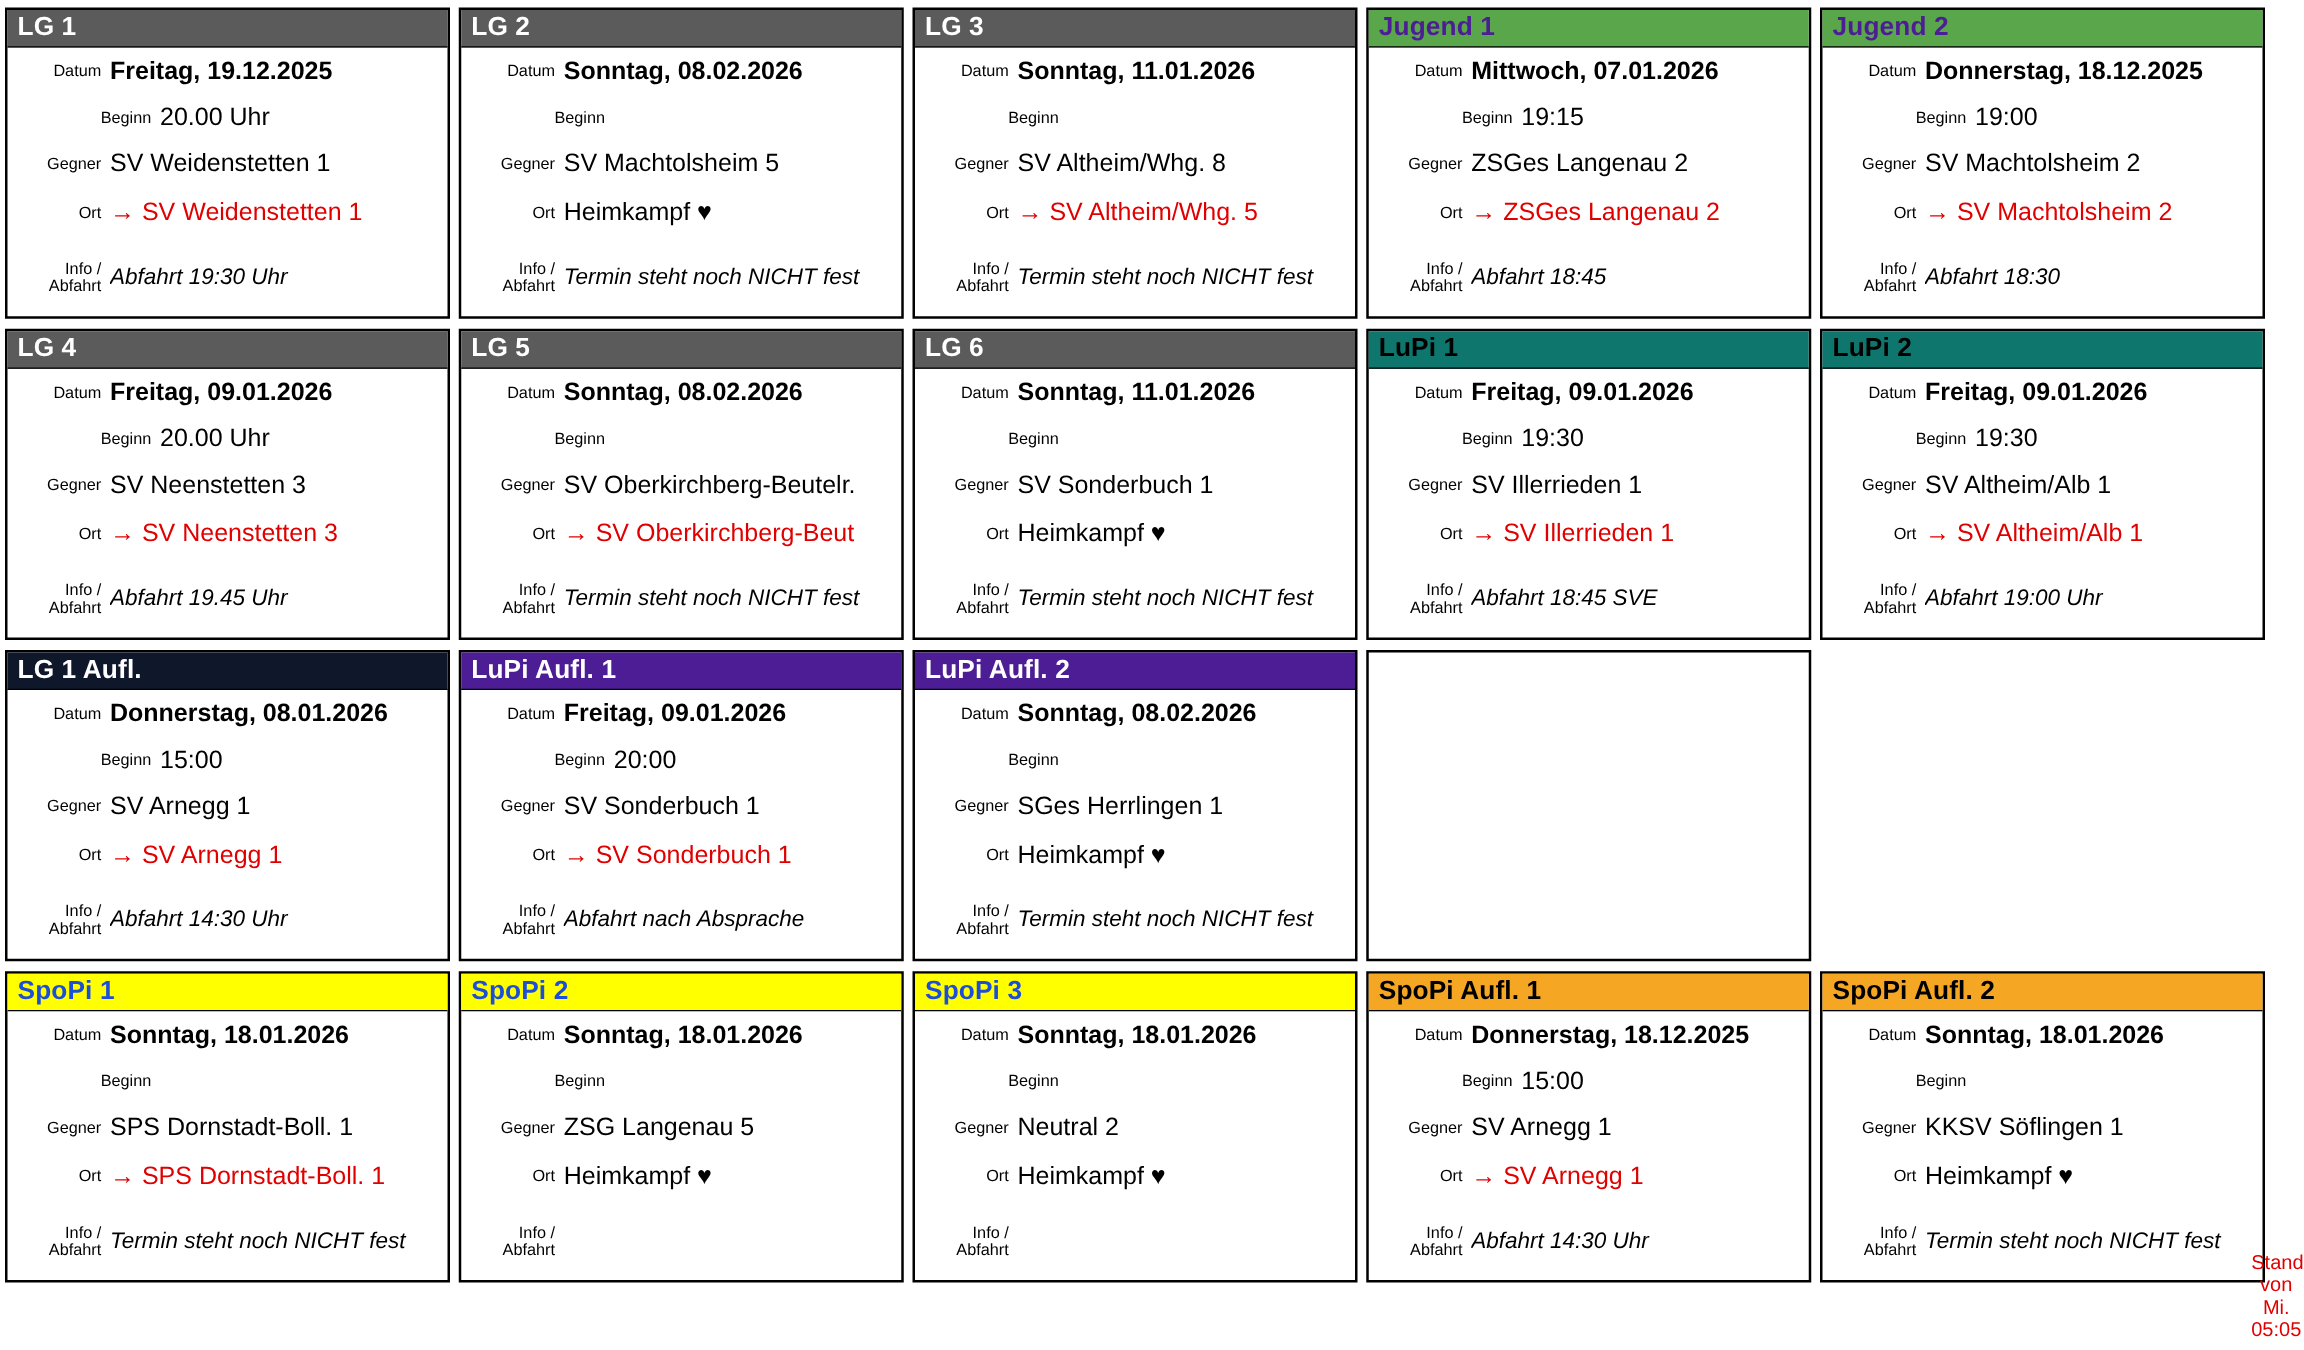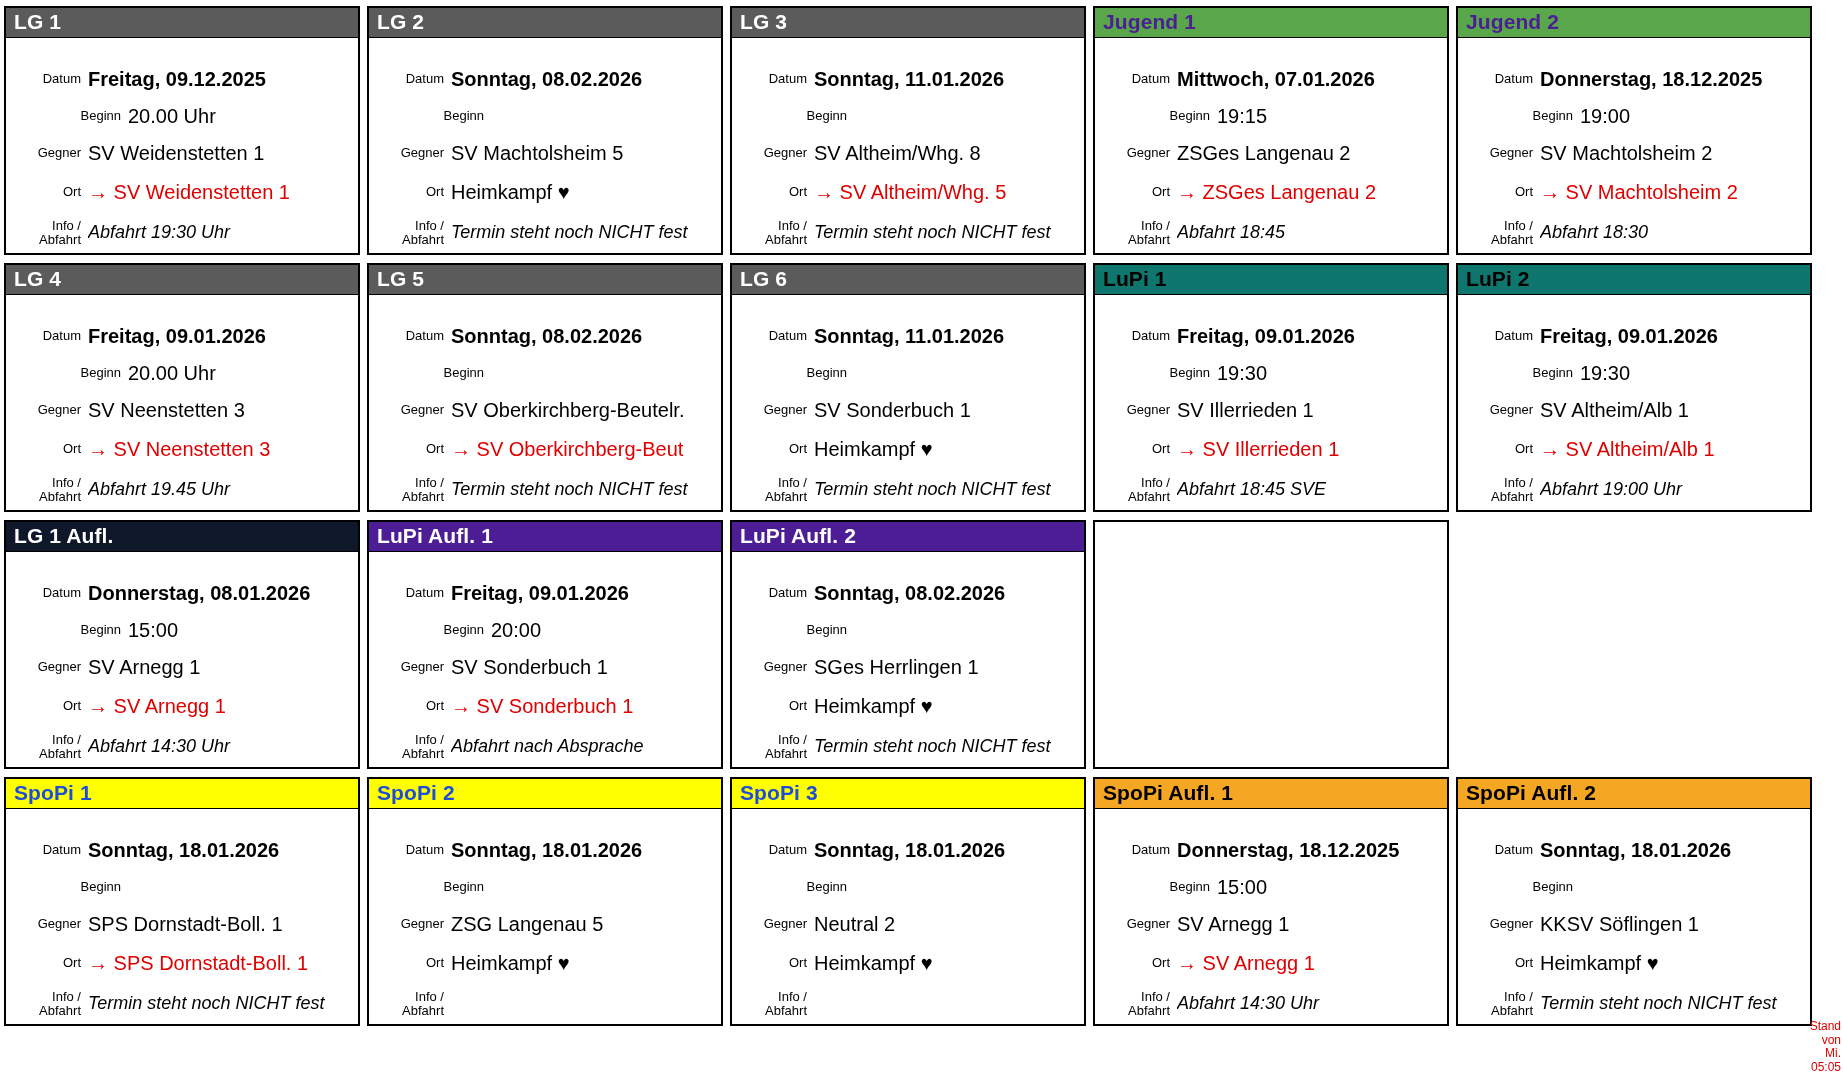--- a/index.html
+++ b/index.html
@@ -31,21 +31,20 @@
     width: 356px;
     box-sizing: border-box;
   }
   .card {
     border: 2px solid #000;
     box-sizing: border-box;
     background: #fff;
     height: 249px;
     display: flex;
     flex-direction: column;
-    gap: 22px;
   }
   .card.empty {
     background: #fff;
   }
   .card-title {
     font-size: 21px;
     font-weight: bold;
     color: #000;
     padding: 2px 0 3px 8px;
     border-bottom: 1px solid #000;
@@ -96,38 +95,38 @@
   }
   .val.bold { font-weight: bold; }
   .val.red  { color: #e00000; }
   .val.italic { font-style: italic; font-size: 18px; }
 
   .stand {
     position: absolute;
     right: 2px;
     bottom: 6px;
     color: #e00000;
-    font-size: 12px;
+    font-size: 16px;
     line-height: 1.12;
-    text-align: right;
+    text-align: center;
     width: 40px;
   }
 </style>
 </head>
 <body>
 
 <div class="sheet">
   <div class="grid" id="cards-grid">
       <div class="cell">
         <div class="card">
           <div class="card-title title-grey">LG 1</div>
           <div class="rows">
             <div class="row r-datum">
               <div class="lbl">Datum</div>
-              <div class="val bold">Freitag, 09.12.2025</div>
+              <div class="val bold">Freitag, 19.12.2025</div>
             </div>
             <div class="row r-beginn">
               <div class="lbl">Beginn</div>
               <div class="val ">20.00 Uhr</div>
             </div>
             <div class="row r-gegner">
               <div class="lbl">Gegner</div>
               <div class="val ">SV Weidenstetten 1</div>
             </div>
             <div class="row r-ort">

